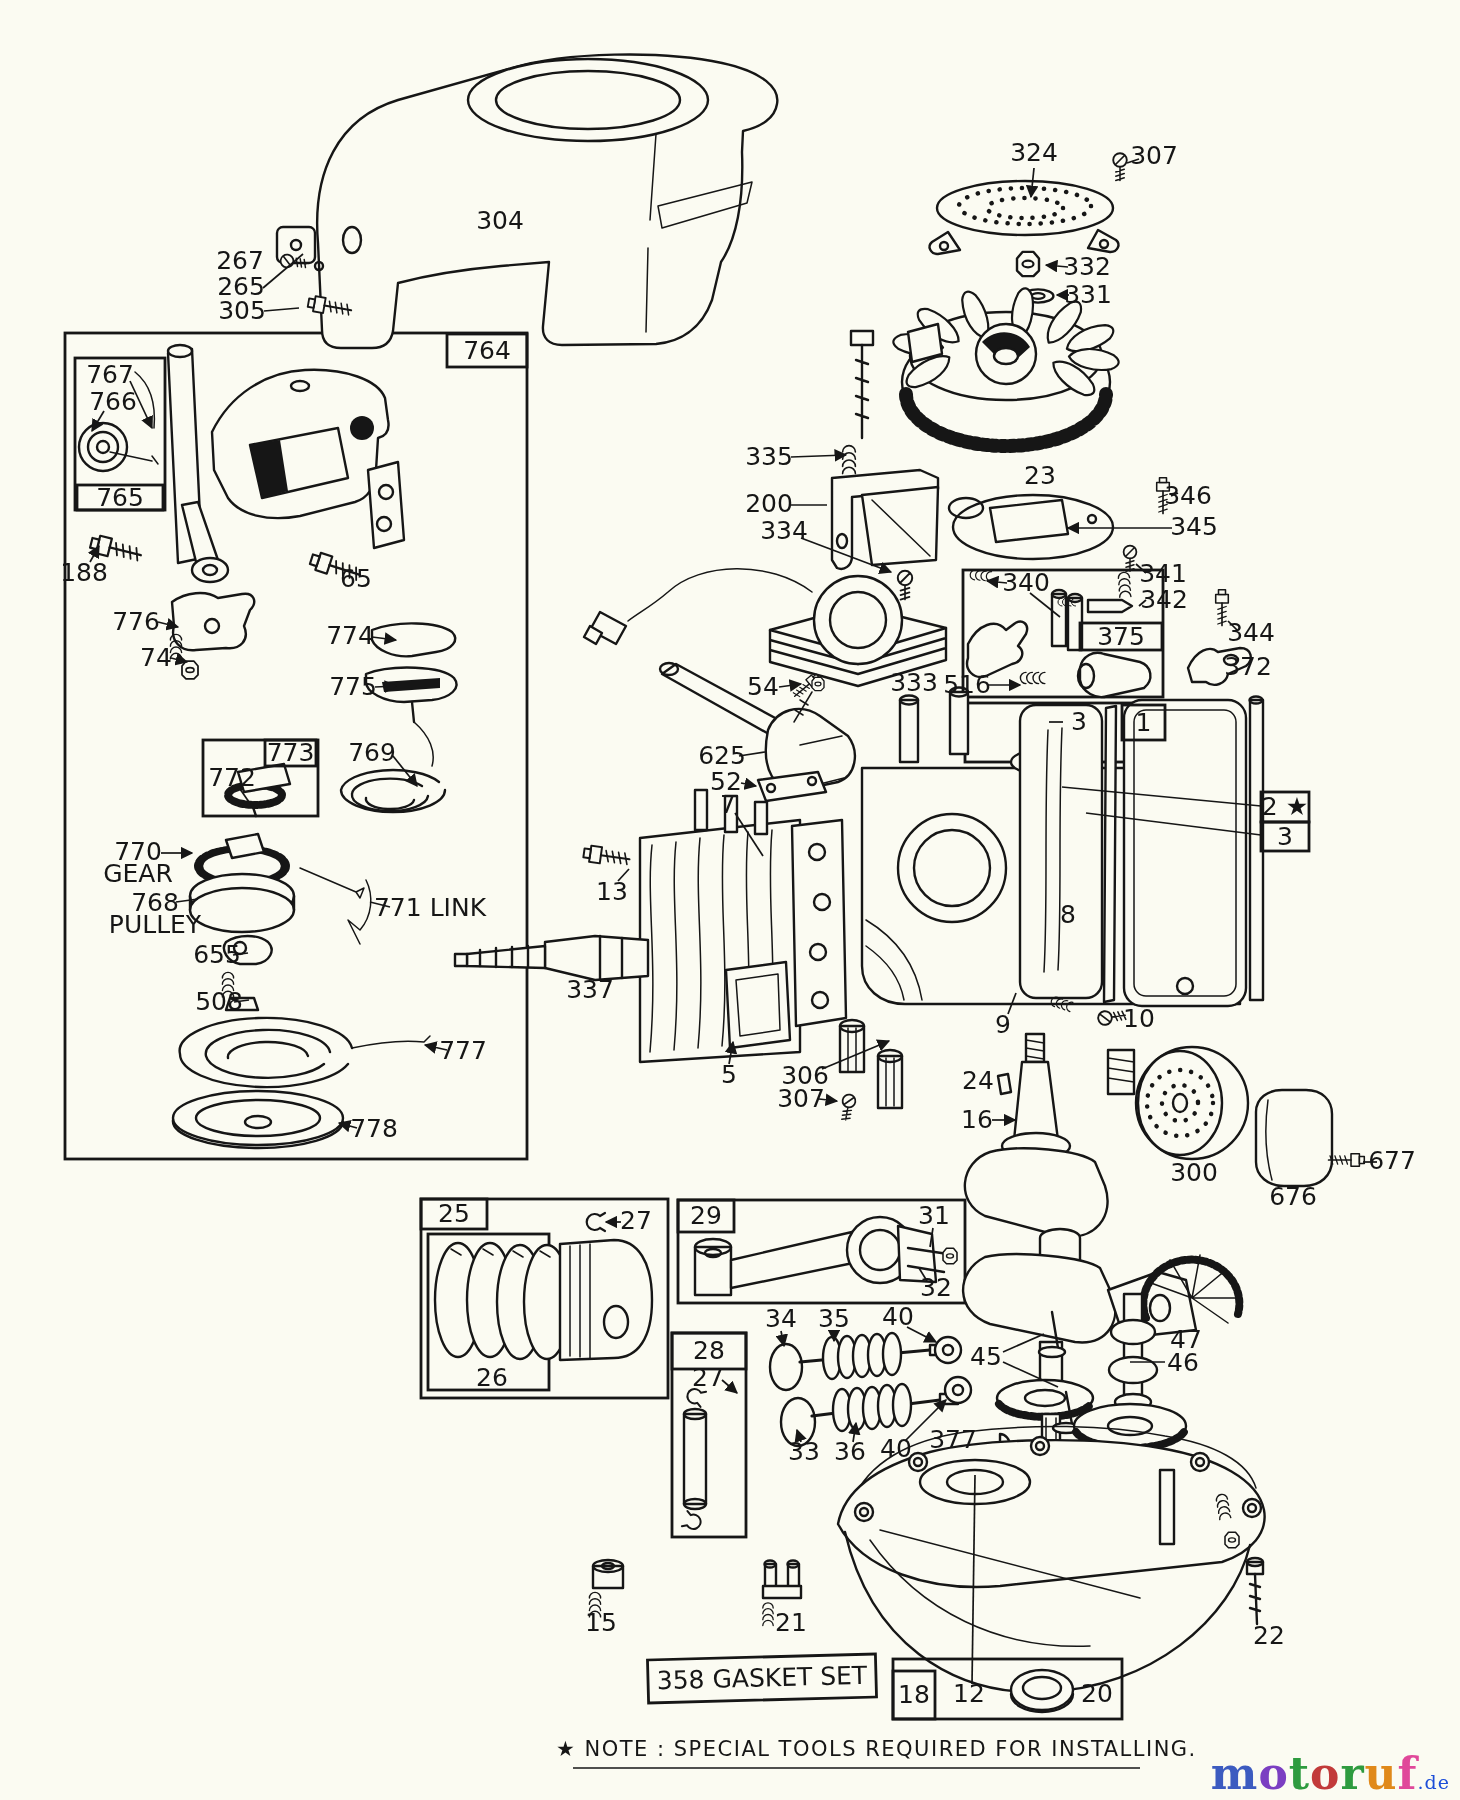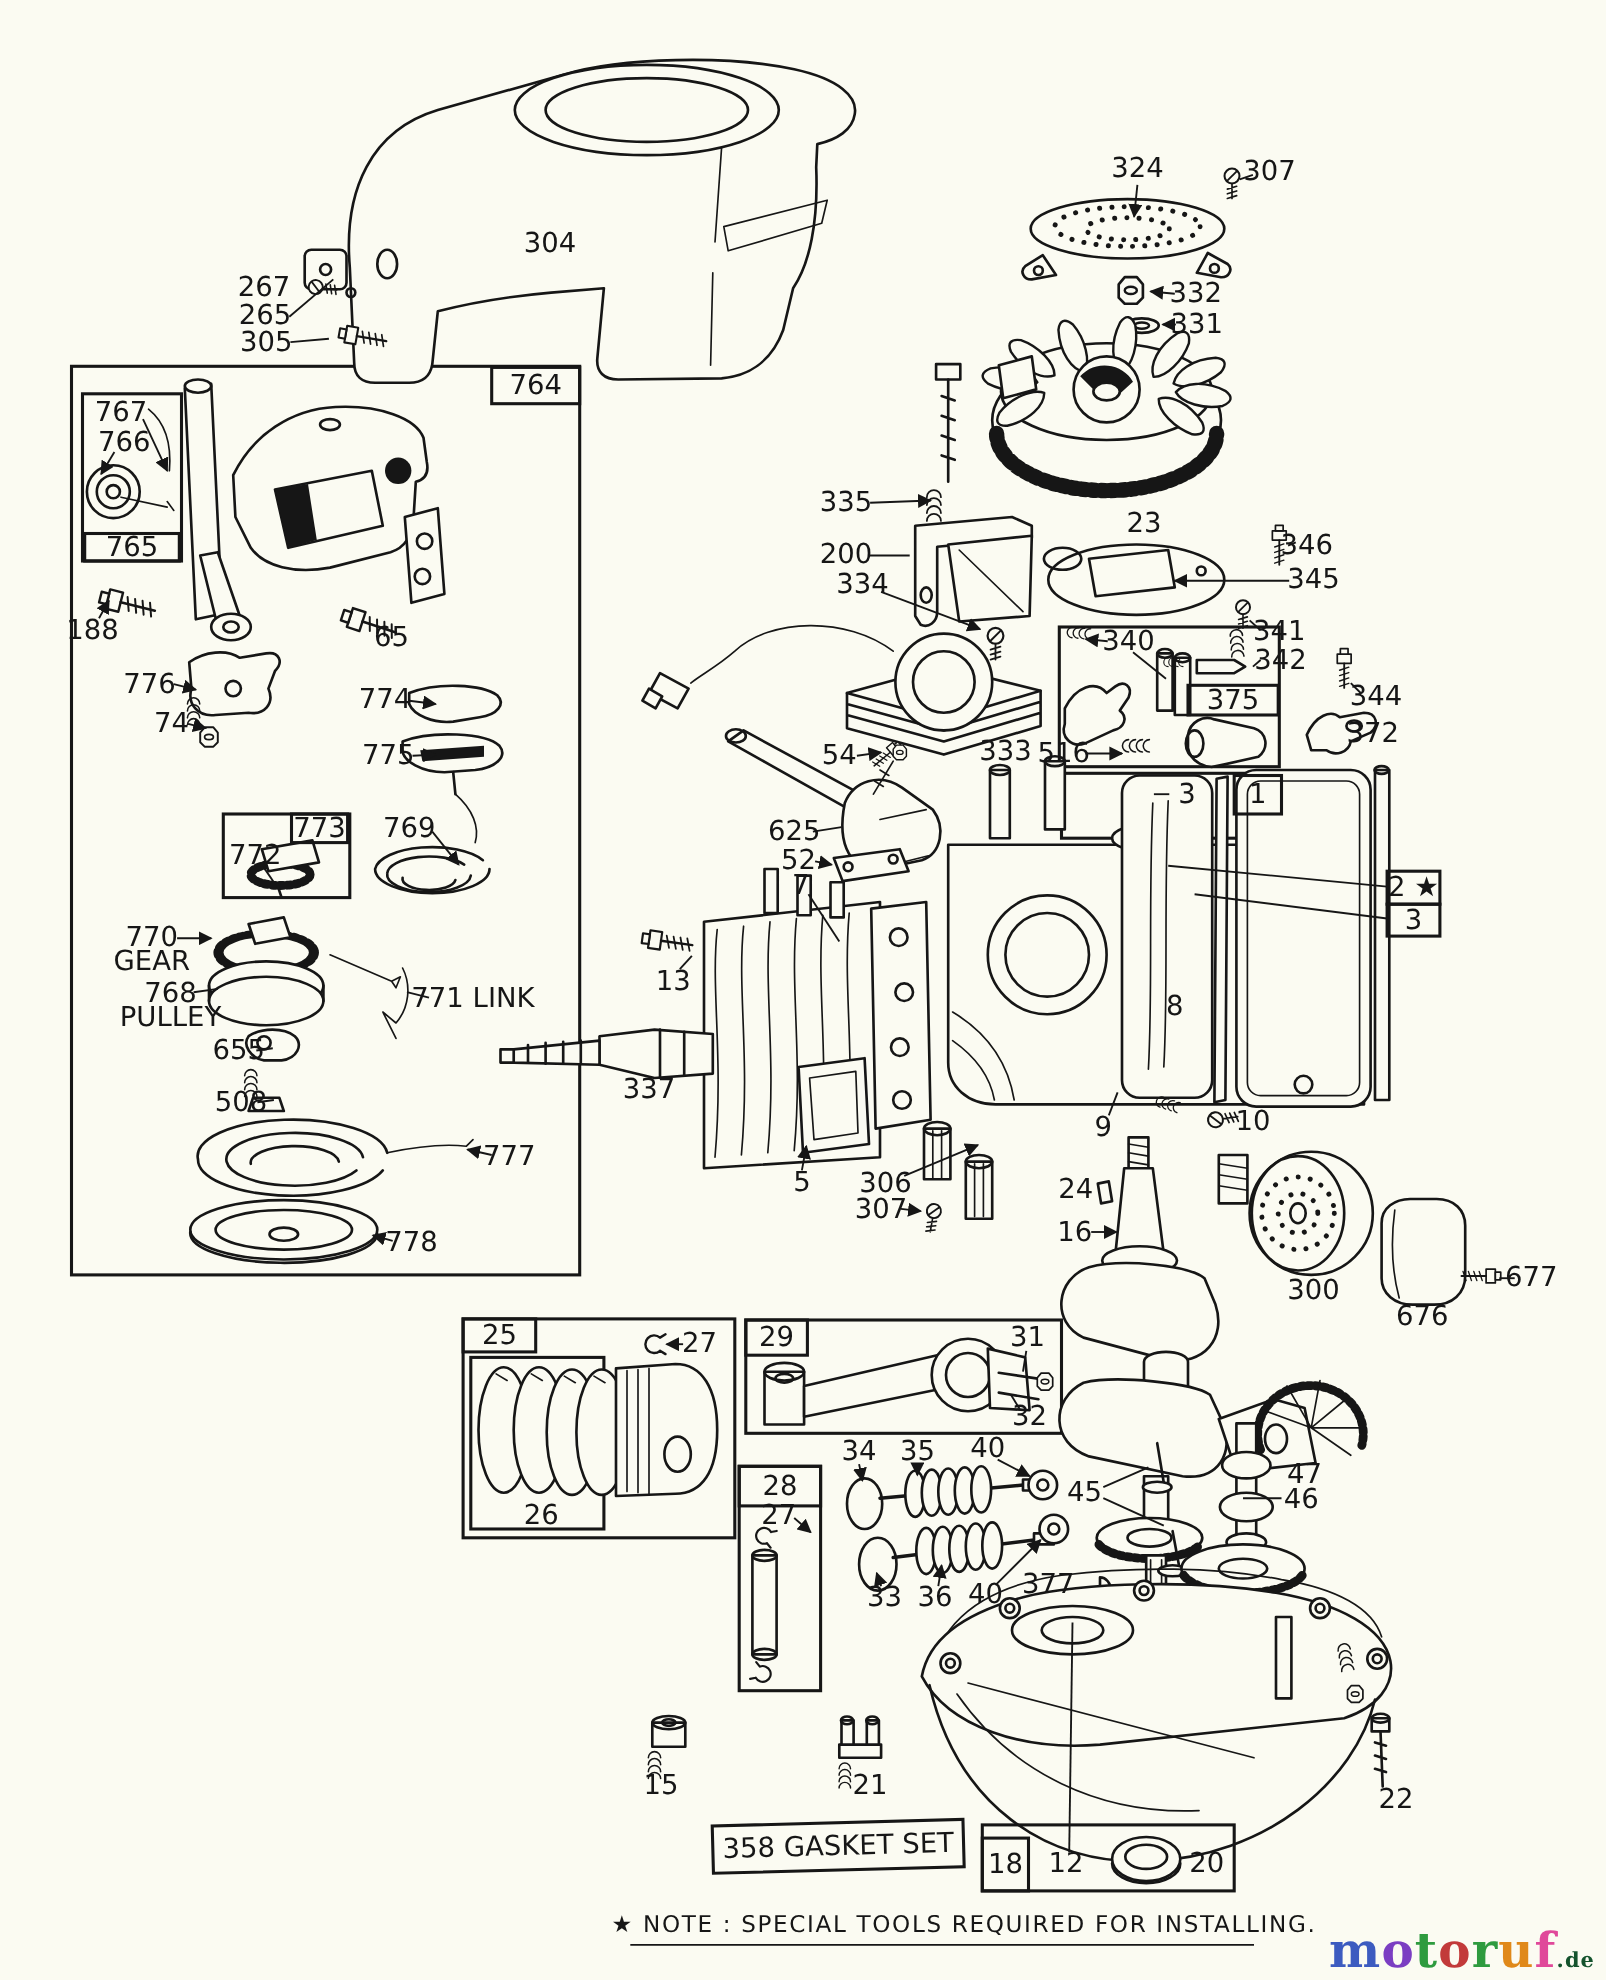--- a/index.html
+++ b/index.html
@@ -13,21 +13,21 @@
   .ink{fill:#161616;stroke:none;}
   .teeth{stroke:#161616;fill:none;stroke-width:14;stroke-dasharray:4.5 4.5;}
   .teeth2{stroke:#161616;fill:none;stroke-width:8;stroke-dasharray:3.5 3.5;}
   .dots{stroke:#161616;fill:none;stroke-width:4.5;stroke-dasharray:0.1 11;stroke-linecap:round;}
   .frame{stroke:#161616;fill:none;stroke-width:2.8;}
   .ldr{stroke:#161616;fill:none;stroke-width:1.7;}
   .callout{fill:#161616;font-family:"DejaVu Sans",sans-serif;font-size:25px;}
   .notetext{fill:#161616;font-family:"DejaVu Sans",sans-serif;font-size:21px;letter-spacing:1.5px;}
   .wm{position:absolute;right:10px;bottom:4px;font-family:"DejaVu Serif",serif;
       font-weight:bold;font-size:44px;letter-spacing:1px;line-height:1;}
-  .wm .de{font-size:19px;color:#14532d;font-weight:bold;}
+  .wm .de{font-size:19px;color:#1d4ed8;font-weight:normal;}
 </style>
 </head>
 <body>
 
 <svg id="fig" width="1460" height="1800" viewBox="0 0 1460 1800">
   <defs>
     <marker id="arr" viewBox="0 0 10 10" refX="9" refY="5" markerWidth="7.5" markerHeight="7.5" orient="auto-start-reverse">
       <path d="M0,0 L10,5 L0,10 Z" fill="#161616"></path>
     </marker>
     <g id="sym-bolt">

